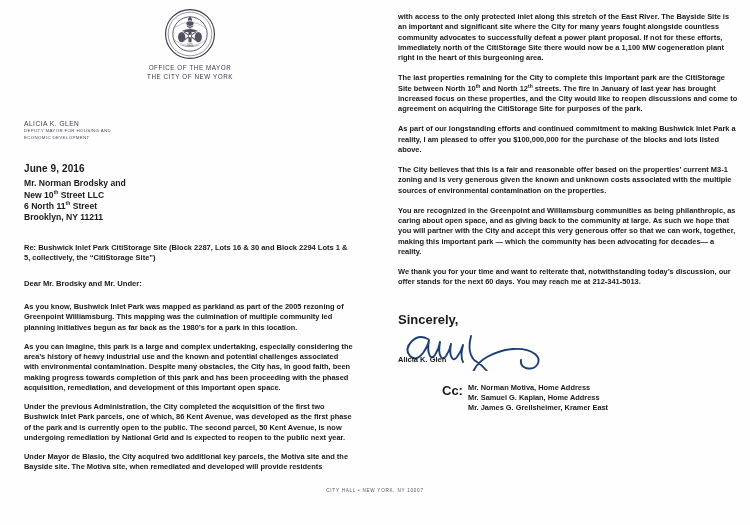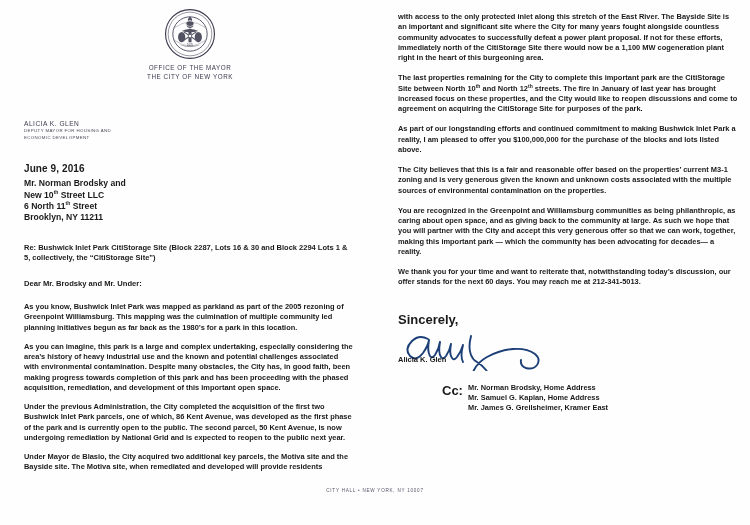--- a/index.html
+++ b/index.html
@@ -260,21 +260,21 @@
         </g>
       </svg>
       <div style="height:30px"></div>
       <div class="sig-name">Alicia K. Glen</div>
     </div>
 
 
     <div class="cc-block">
       <div class="cc-label">Cc:</div>
       <div class="cc-list">
-        <div>Mr. Norman Brodsky, Home Address</div>
+        <div>Mr. Norman Motiva, Home Address</div>
         <div>Mr. Samuel G. Kaplan, Home Address</div>
         <div>Mr. James G. Greilsheimer, Kramer East</div>
       </div>
     </div>
   </div>
 
   <div class="footer">City Hall • New York, NY 10007</div>
 </div>
 
 </body></html>

